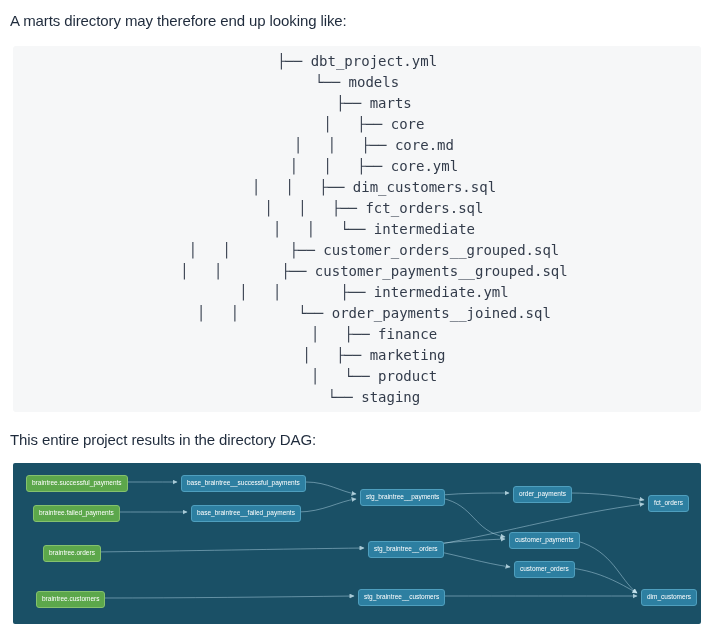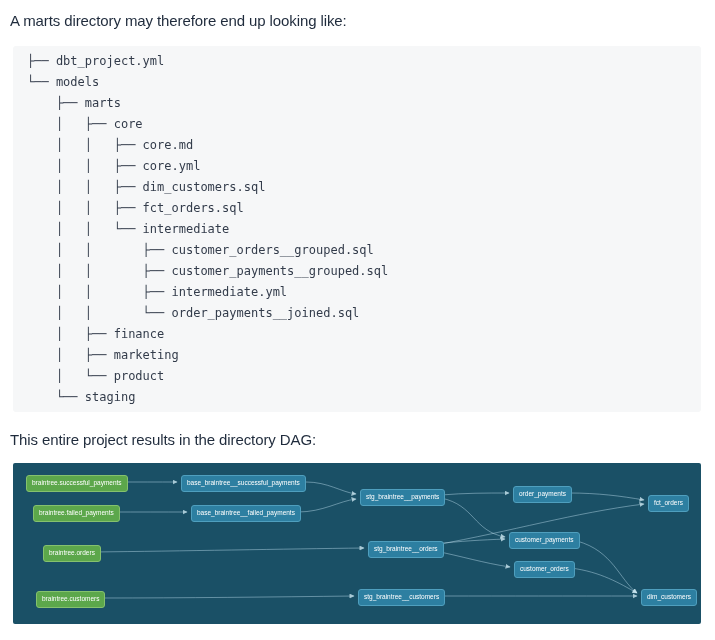--- a/index.html
+++ b/index.html
@@ -18,25 +18,26 @@
     color:#1f2b3c;
   }
   pre.tree{
     box-sizing:border-box;
     width:688px;
     margin:13px 0 0 3px;
     padding:5px 14px 4px 14px;
     background:#f6f7f8;
     border-radius:3px;
     font-family:"DejaVu Sans Mono","Liberation Mono",monospace;
-    font-size:12px;
+    font-size:14px;
     line-height:21px;
     color:#333c4b;
     white-space:pre;
     overflow:hidden;
+    text-align:center;
   }
   .dag-caption{margin:19px 0 0 0;}
   .dag{
     position:relative;
     box-sizing:border-box;
     width:688px;height:161px;
     margin:14px 0 0 3px;
     background:#1a5066;
     border-radius:2px;
     overflow:hidden;

